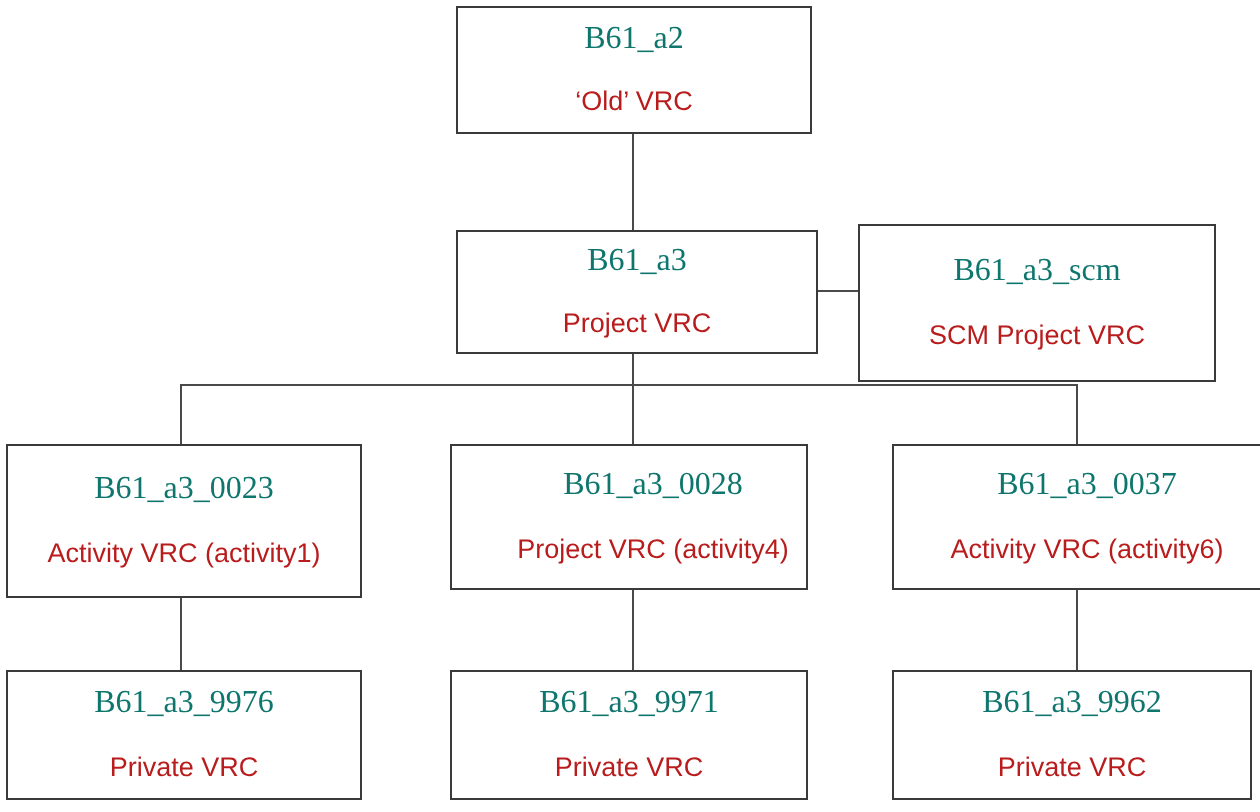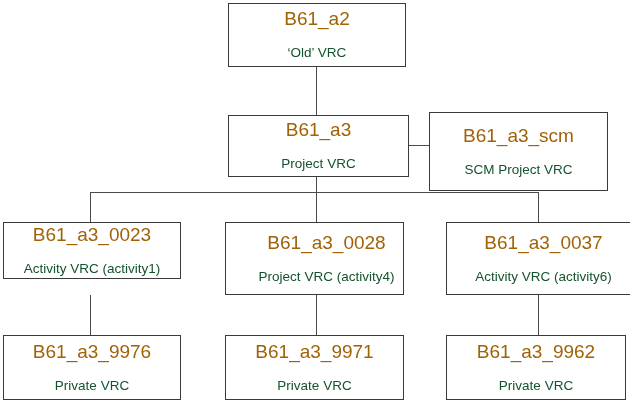--- a/index.html
+++ b/index.html
@@ -25,29 +25,30 @@
     border: 1px solid #3a3a3a;
     background: #ffffff;
     display: flex;
     flex-direction: column;
     align-items: center;
     justify-content: center;
     text-align: center;
     z-index: 3;
   }
   .node .title {
-    font-size: 19px;
+    font-size: 16px;
     line-height: 1.1;
-    color: #a16207;
+    color: #0f766e;
     white-space: nowrap;
+    font-family: Liberation Serif, serif;
   }
   .node .subtitle {
     font-size: 13.5px;
     line-height: 1.1;
-    color: #14532d;
+    color: #b91c1c;
     white-space: nowrap;
   }
   .node .title { margin-bottom: 16px; }
 
   .conn {
     position: absolute;
     background: #4a4a4a;
     z-index: 1;
   }
   .conn.v { width: 1px; }
@@ -82,21 +83,21 @@
   <div class="node" style="left:228px; top:115px; width:181px; height:62px;">
     <div class="title">B61_a3</div>
     <div class="subtitle">Project VRC</div>
   </div>
 
   <div class="node" style="left:429px; top:112px; width:179px; height:79px;">
     <div class="title">B61_a3_scm</div>
     <div class="subtitle">SCM Project VRC</div>
   </div>
 
-  <div class="node" style="left:3px; top:222px; width:178px; height:57px;text-align:right;">
+  <div class="node" style="left:3px; top:222px; width:178px; height:77px;text-align:right;">
     <div class="title">B61_a3_0023</div>
     <div class="subtitle">Activity VRC (activity1)</div>
   </div>
 
   <div class="node" style="left:225px; top:222px; width:179px; height:73px;padding-left:24px;">
     <div class="title">B61_a3_0028</div>
     <div class="subtitle">Project VRC (activity4)</div>
   </div>
 
   <div class="node" style="left:446px; top:222px; width:195px; height:73px;">

